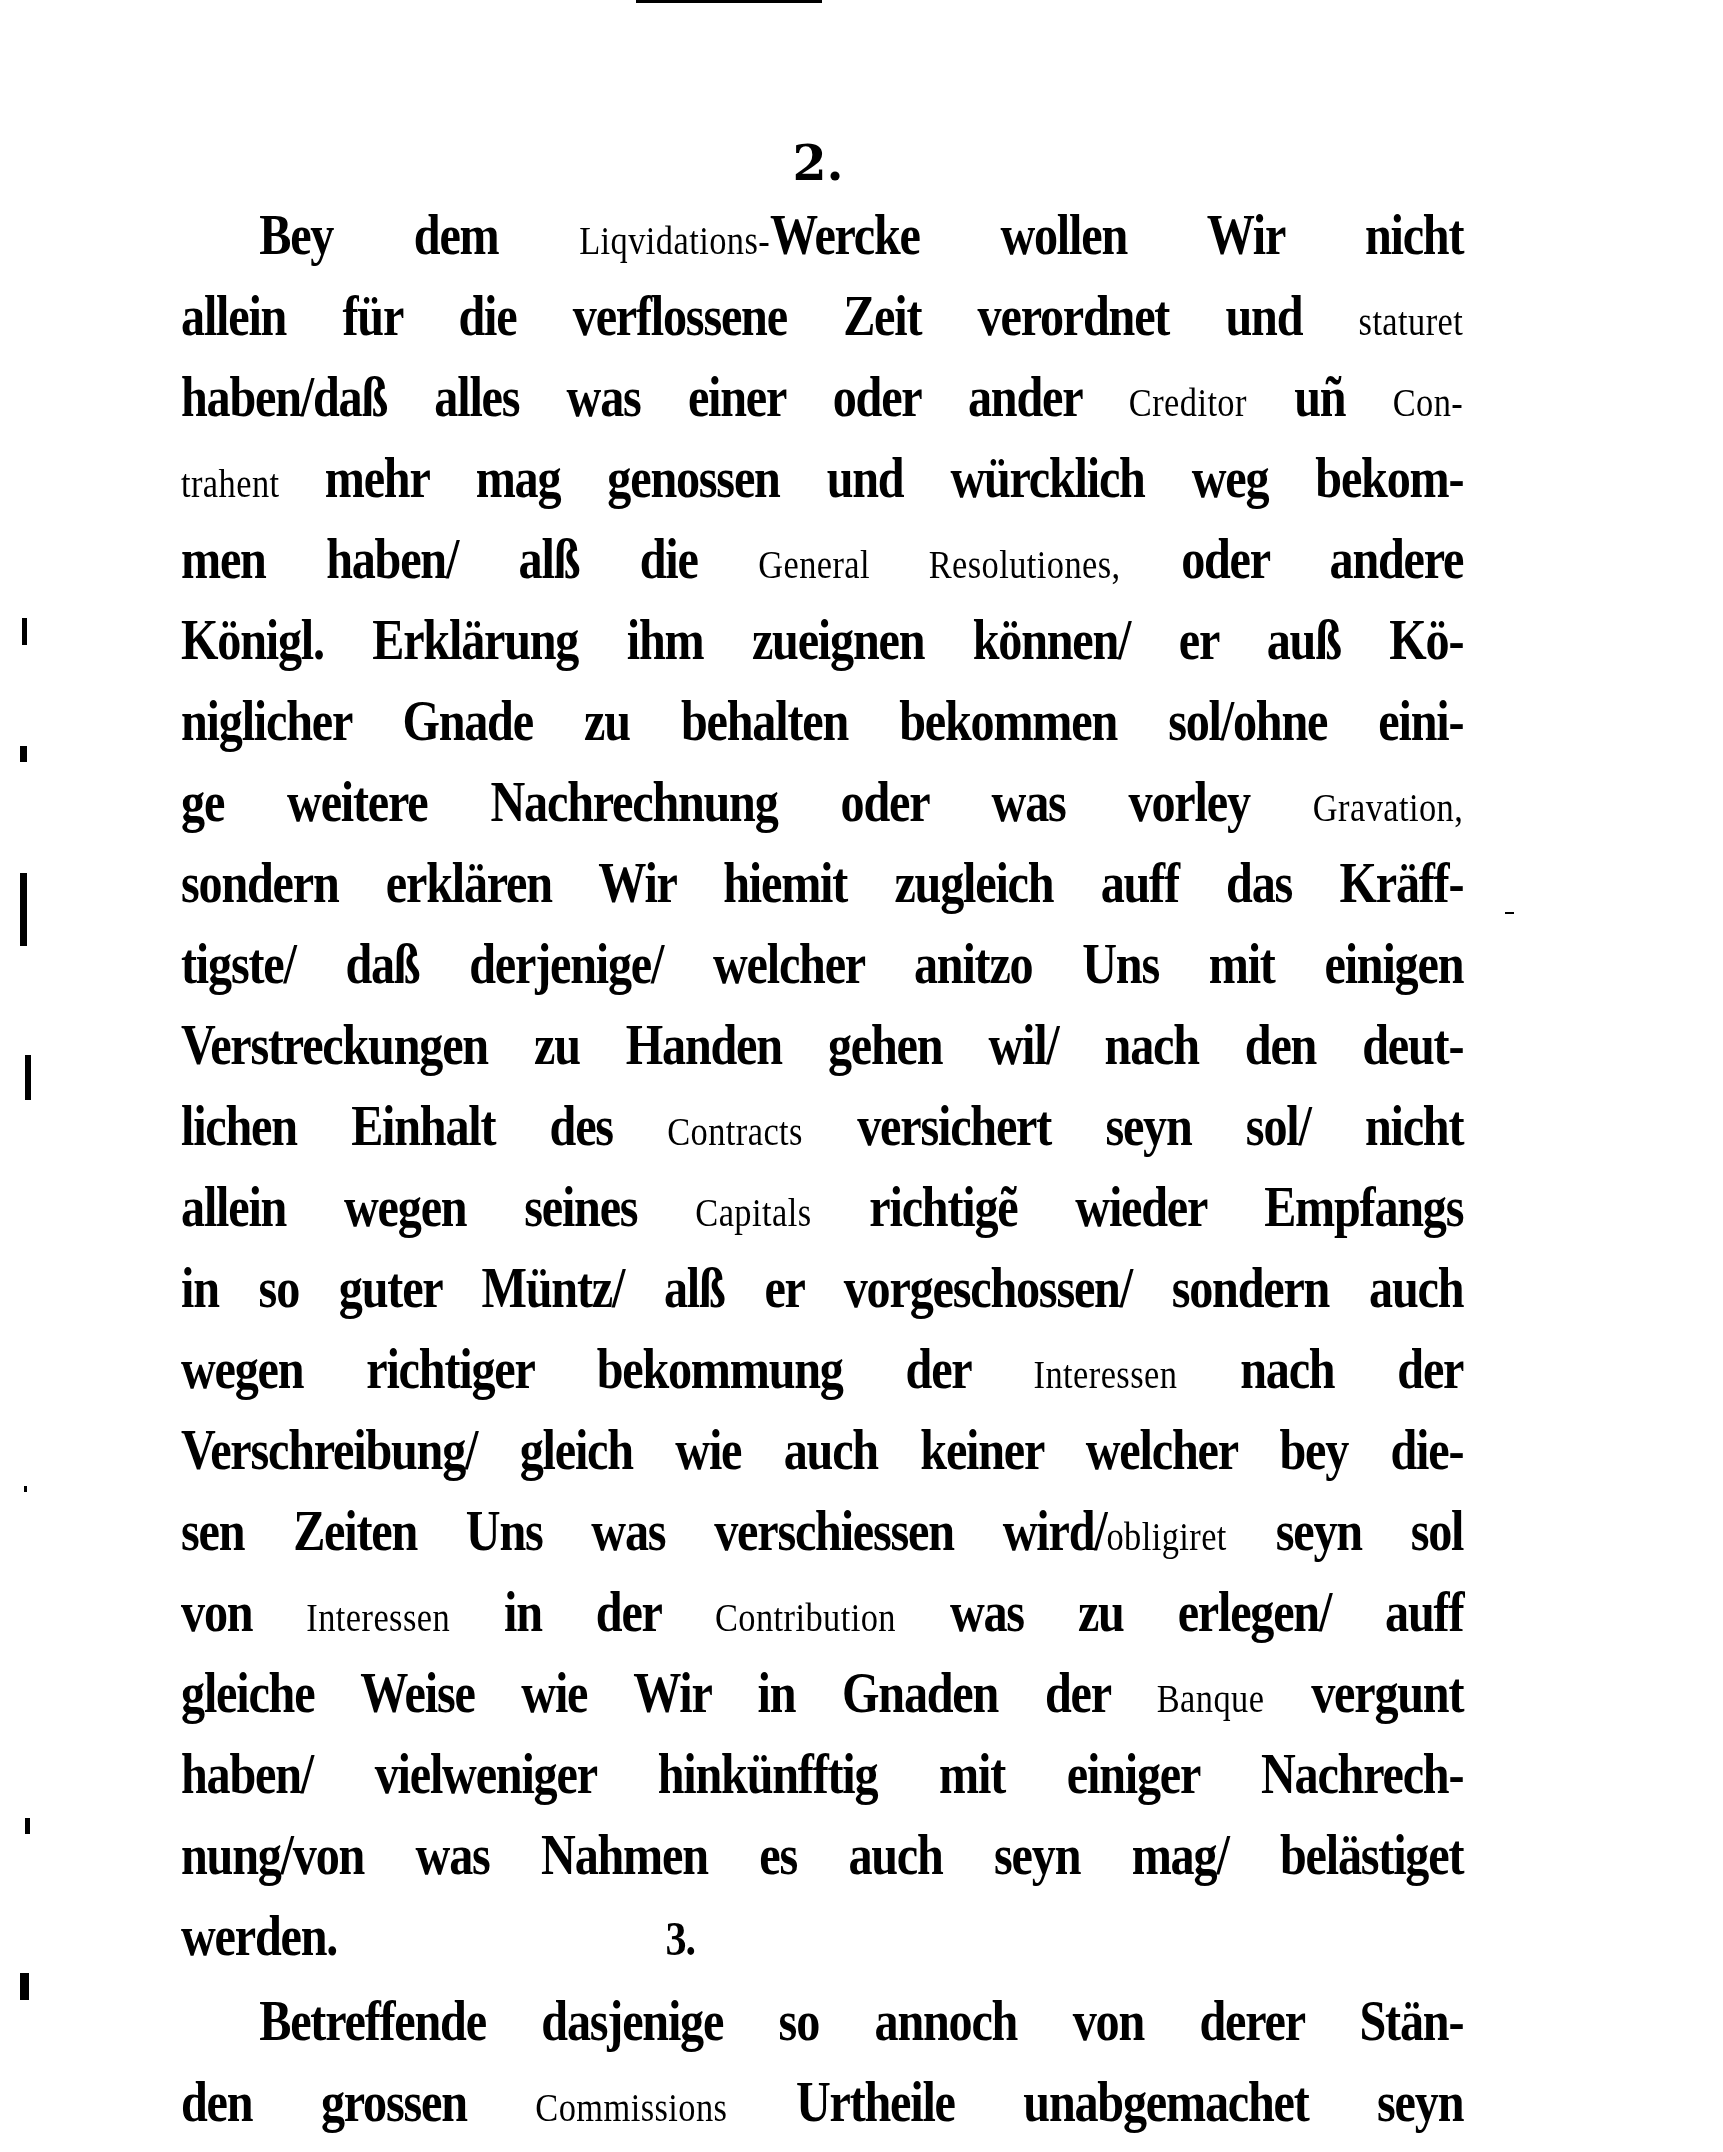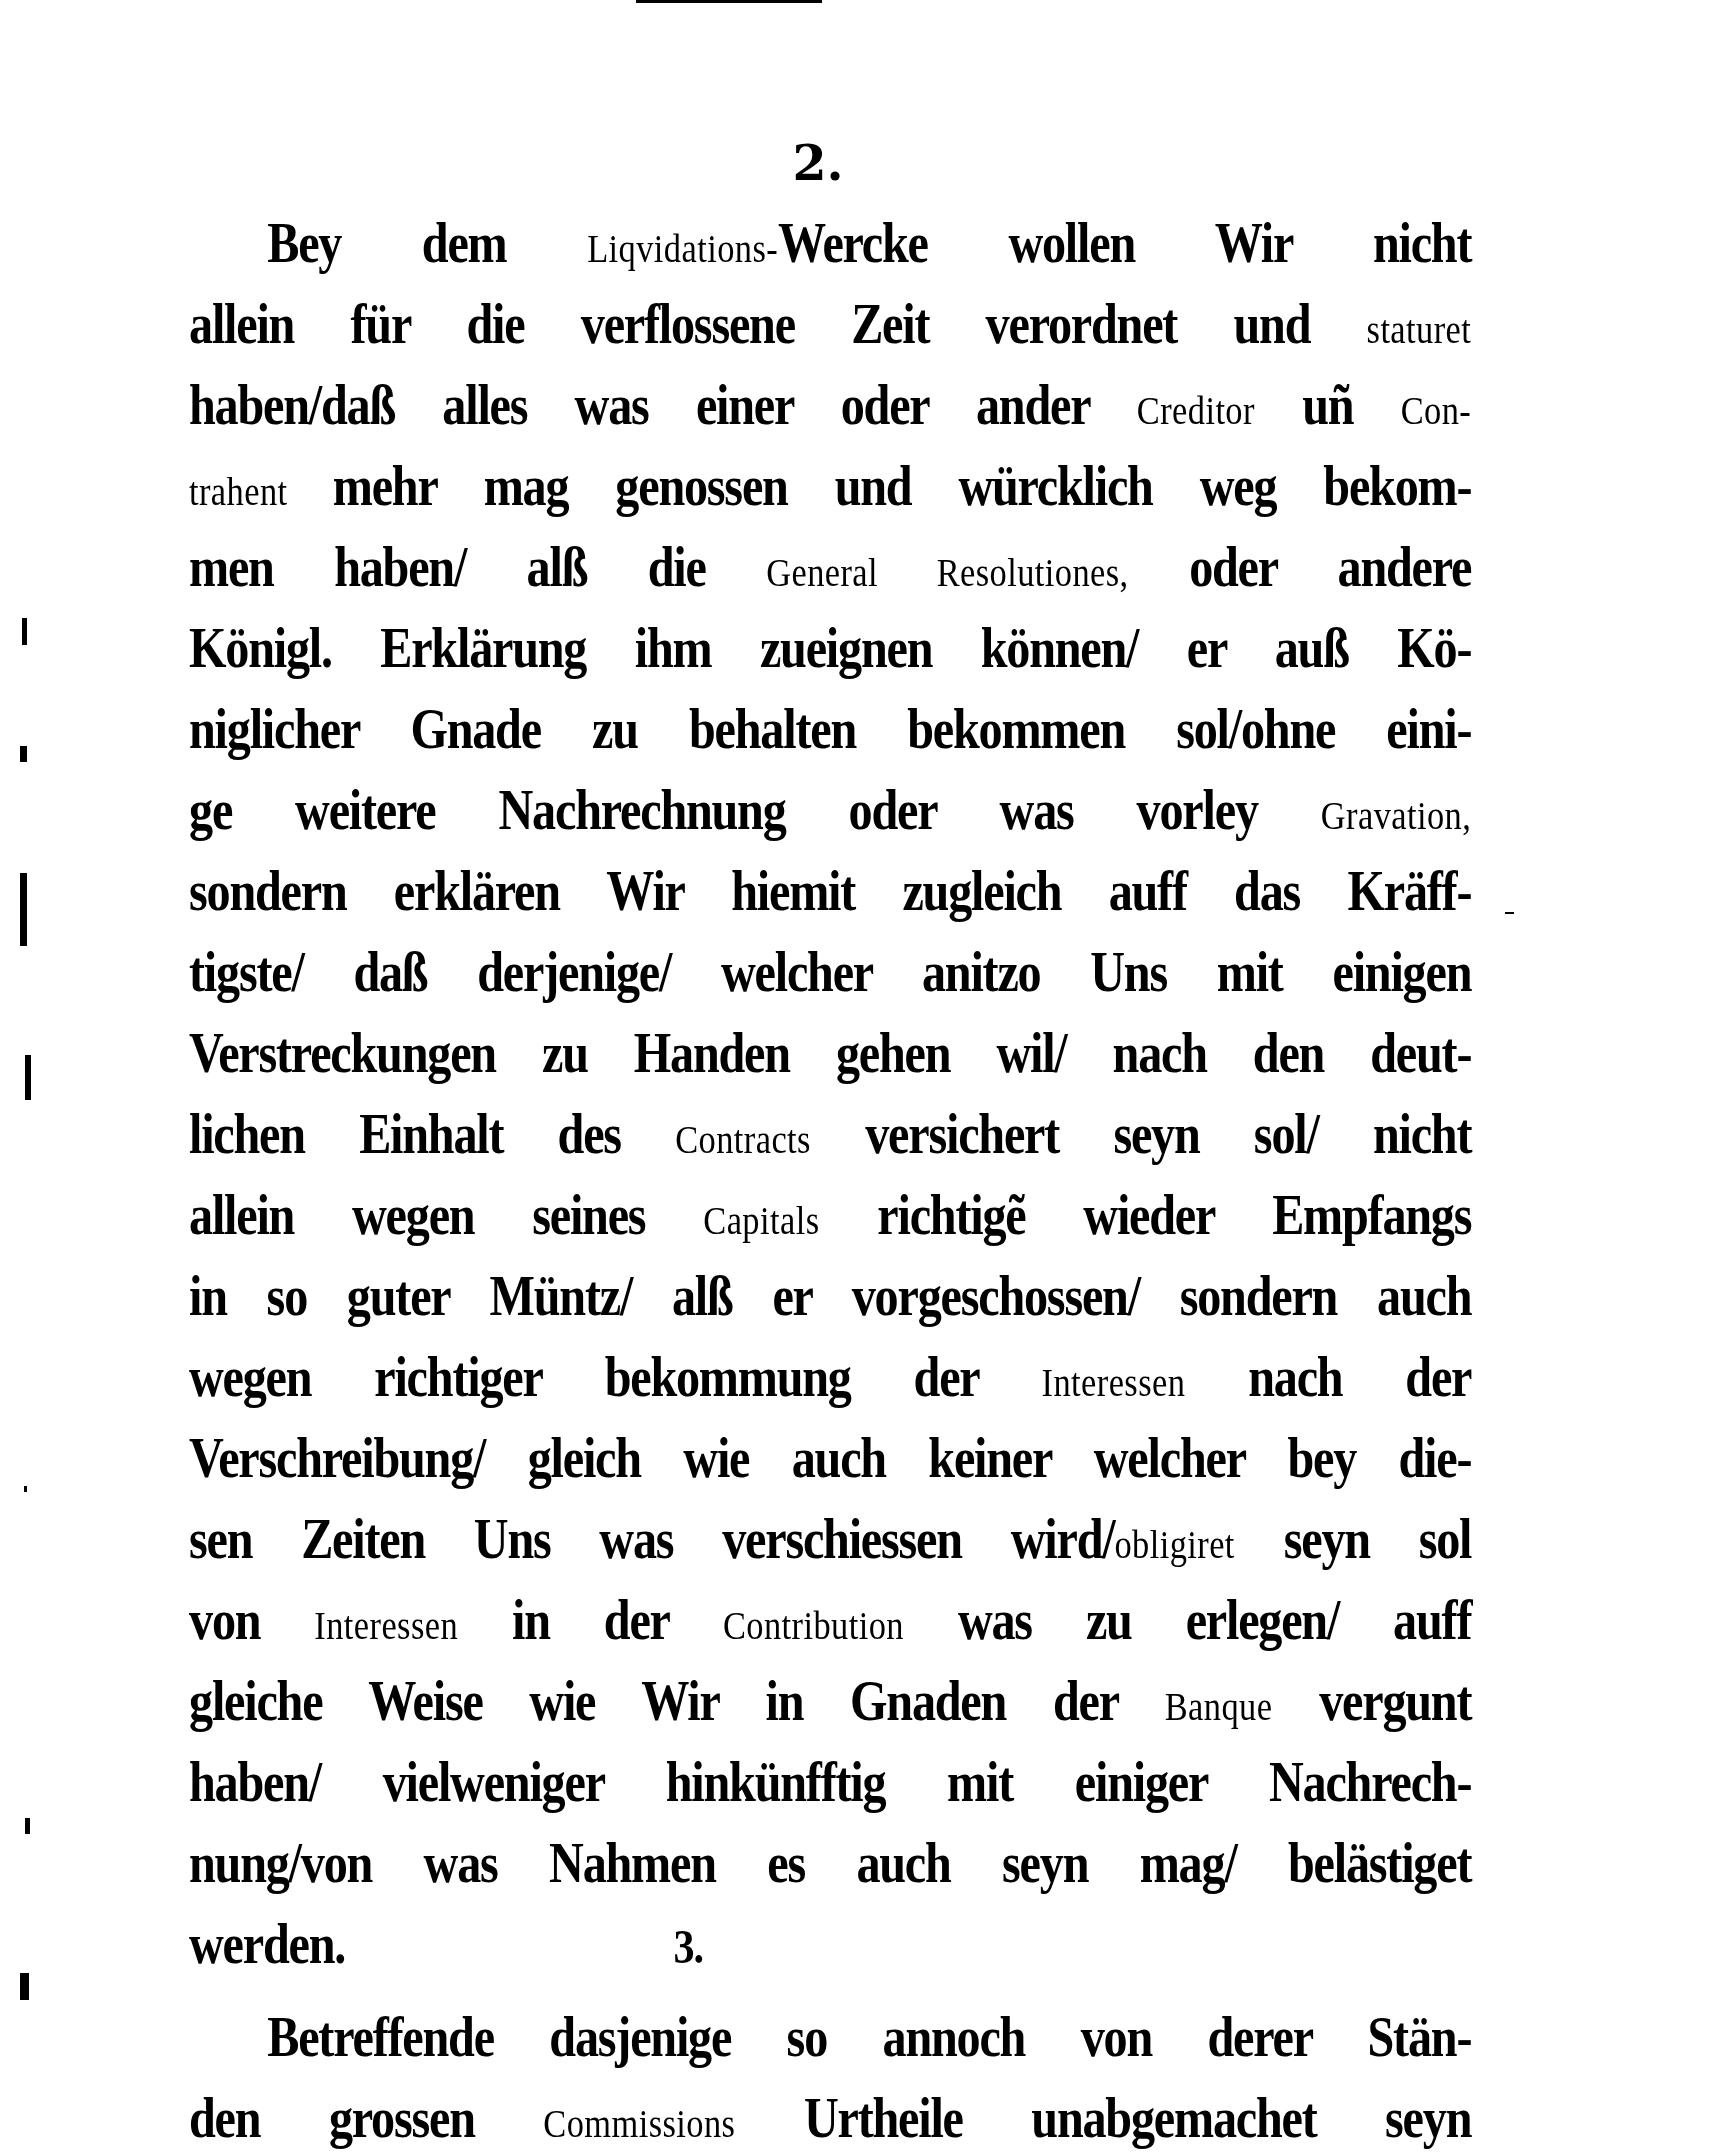--- a/index.html
+++ b/index.html
@@ -81,21 +81,21 @@
     font-weight: normal;
     font-size: 40px;
     letter-spacing: 0.5px;
   }
   .inline-num {
     font-size: 49px;
     font-weight: bold;
     margin-left: 382px;
   }
   .para {
-    margin: 12px;
+    margin: 4px;
   }
 </style>
 </head>
 <body>
 
 <div class="top-rule"></div>
 
 <div class="margin-specks">
   <div class="speck" style="top:618px;left:3.6px;width:5.5px;height:27px;"></div>
   <div class="speck" style="top:746px;left:1.8px;width:7.3px;height:16.4px;"></div>

